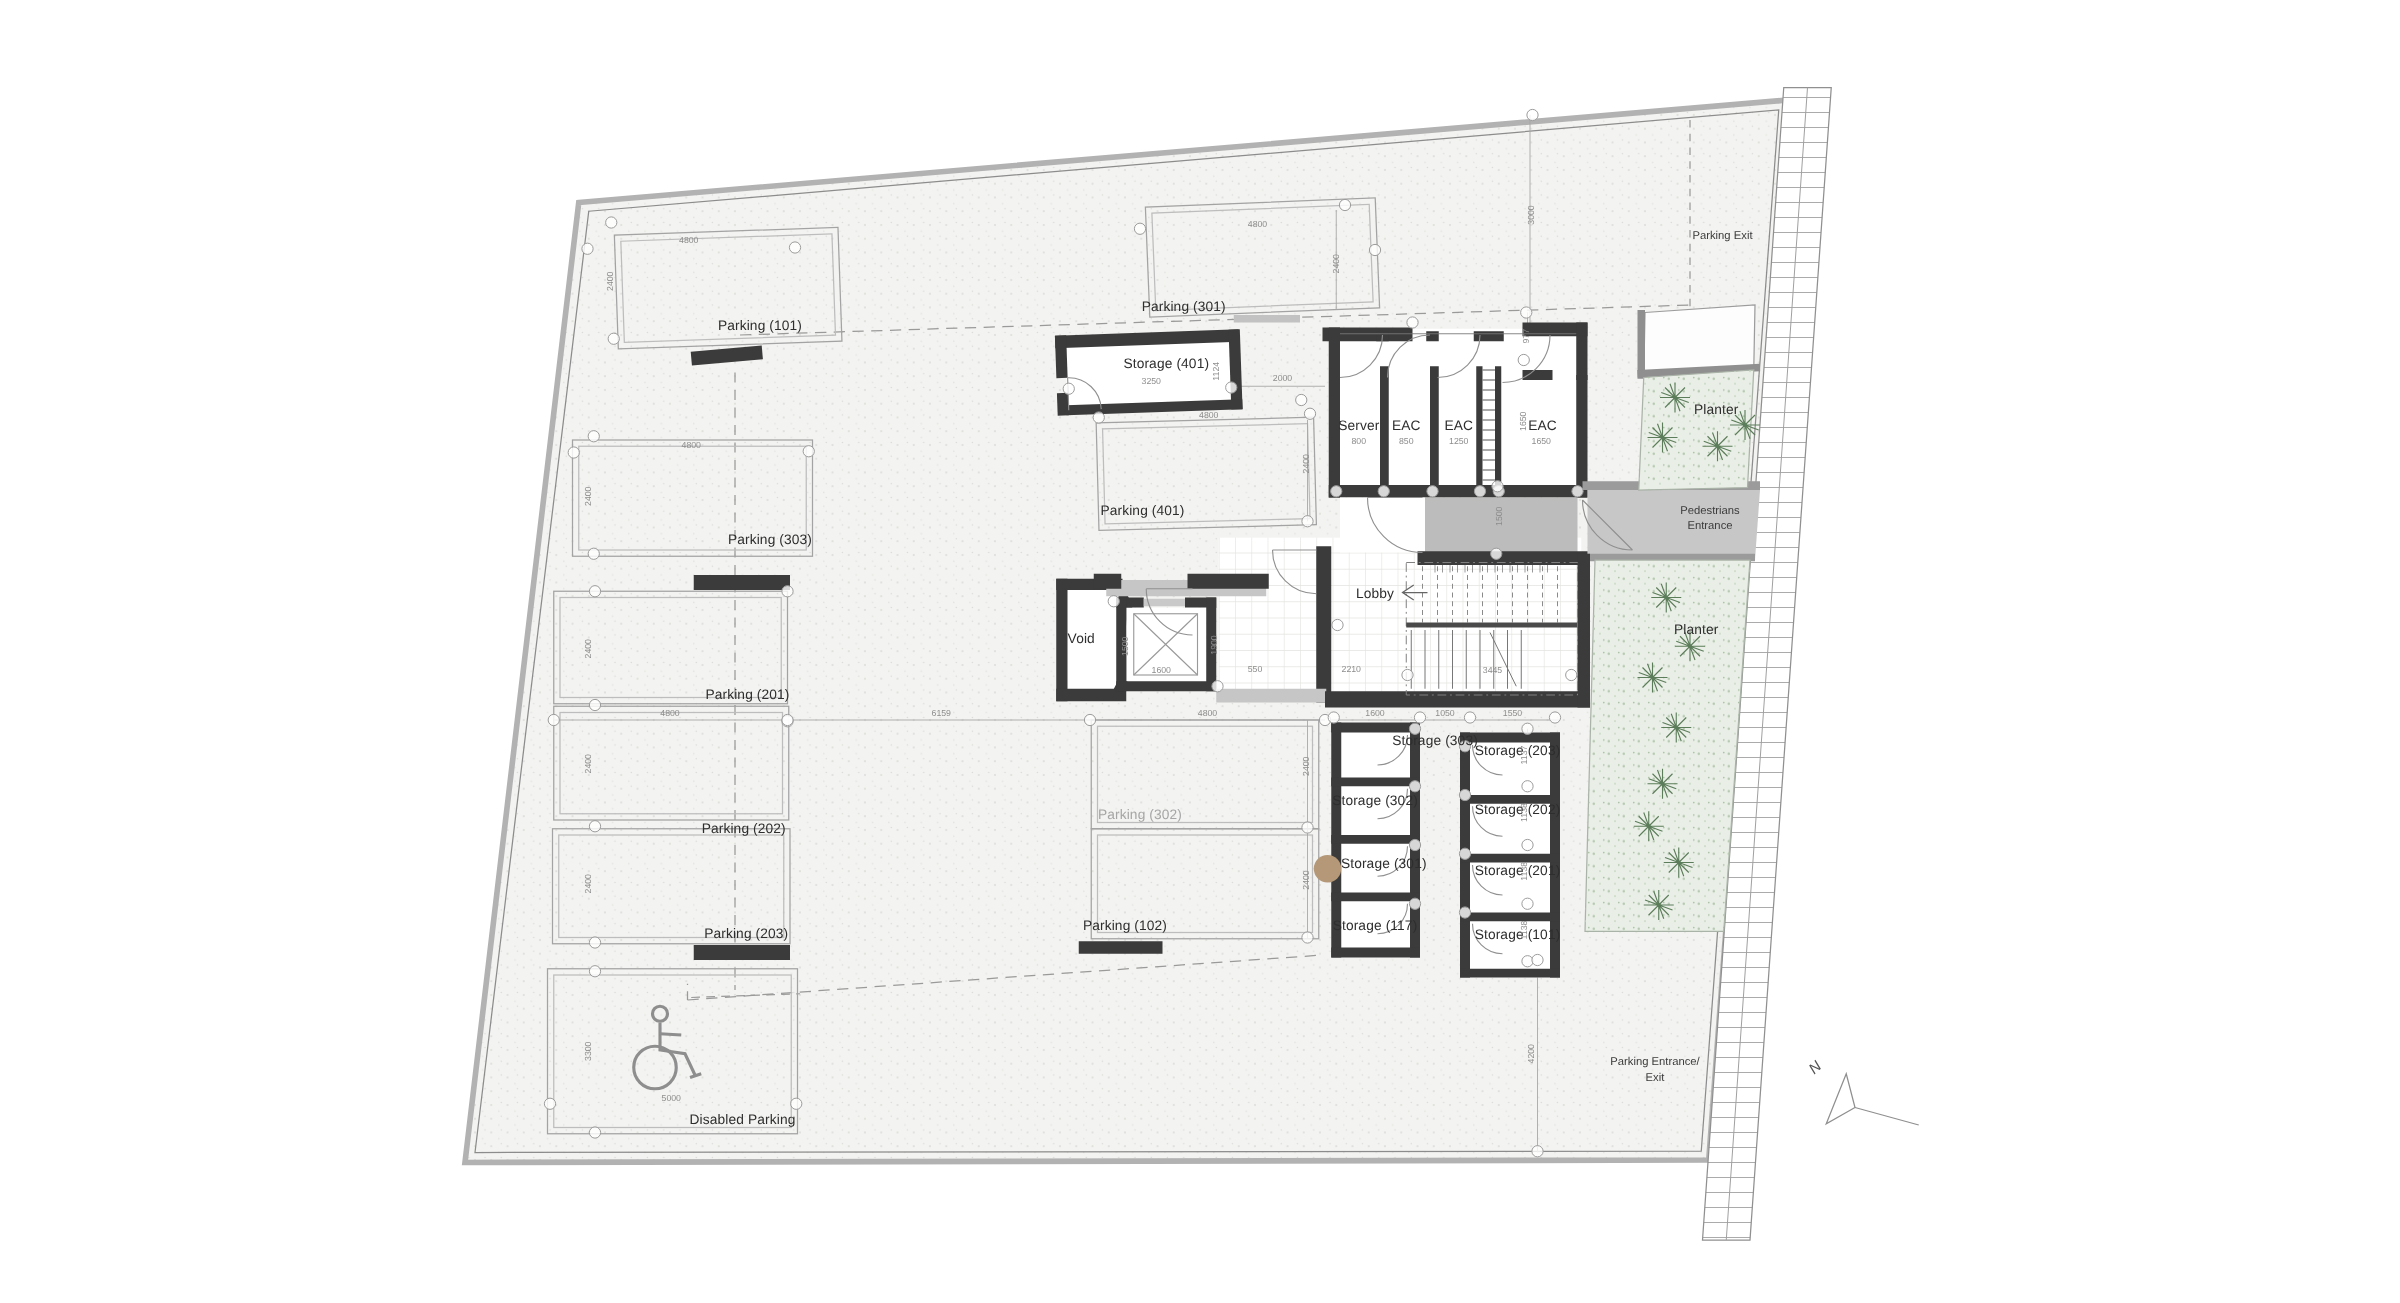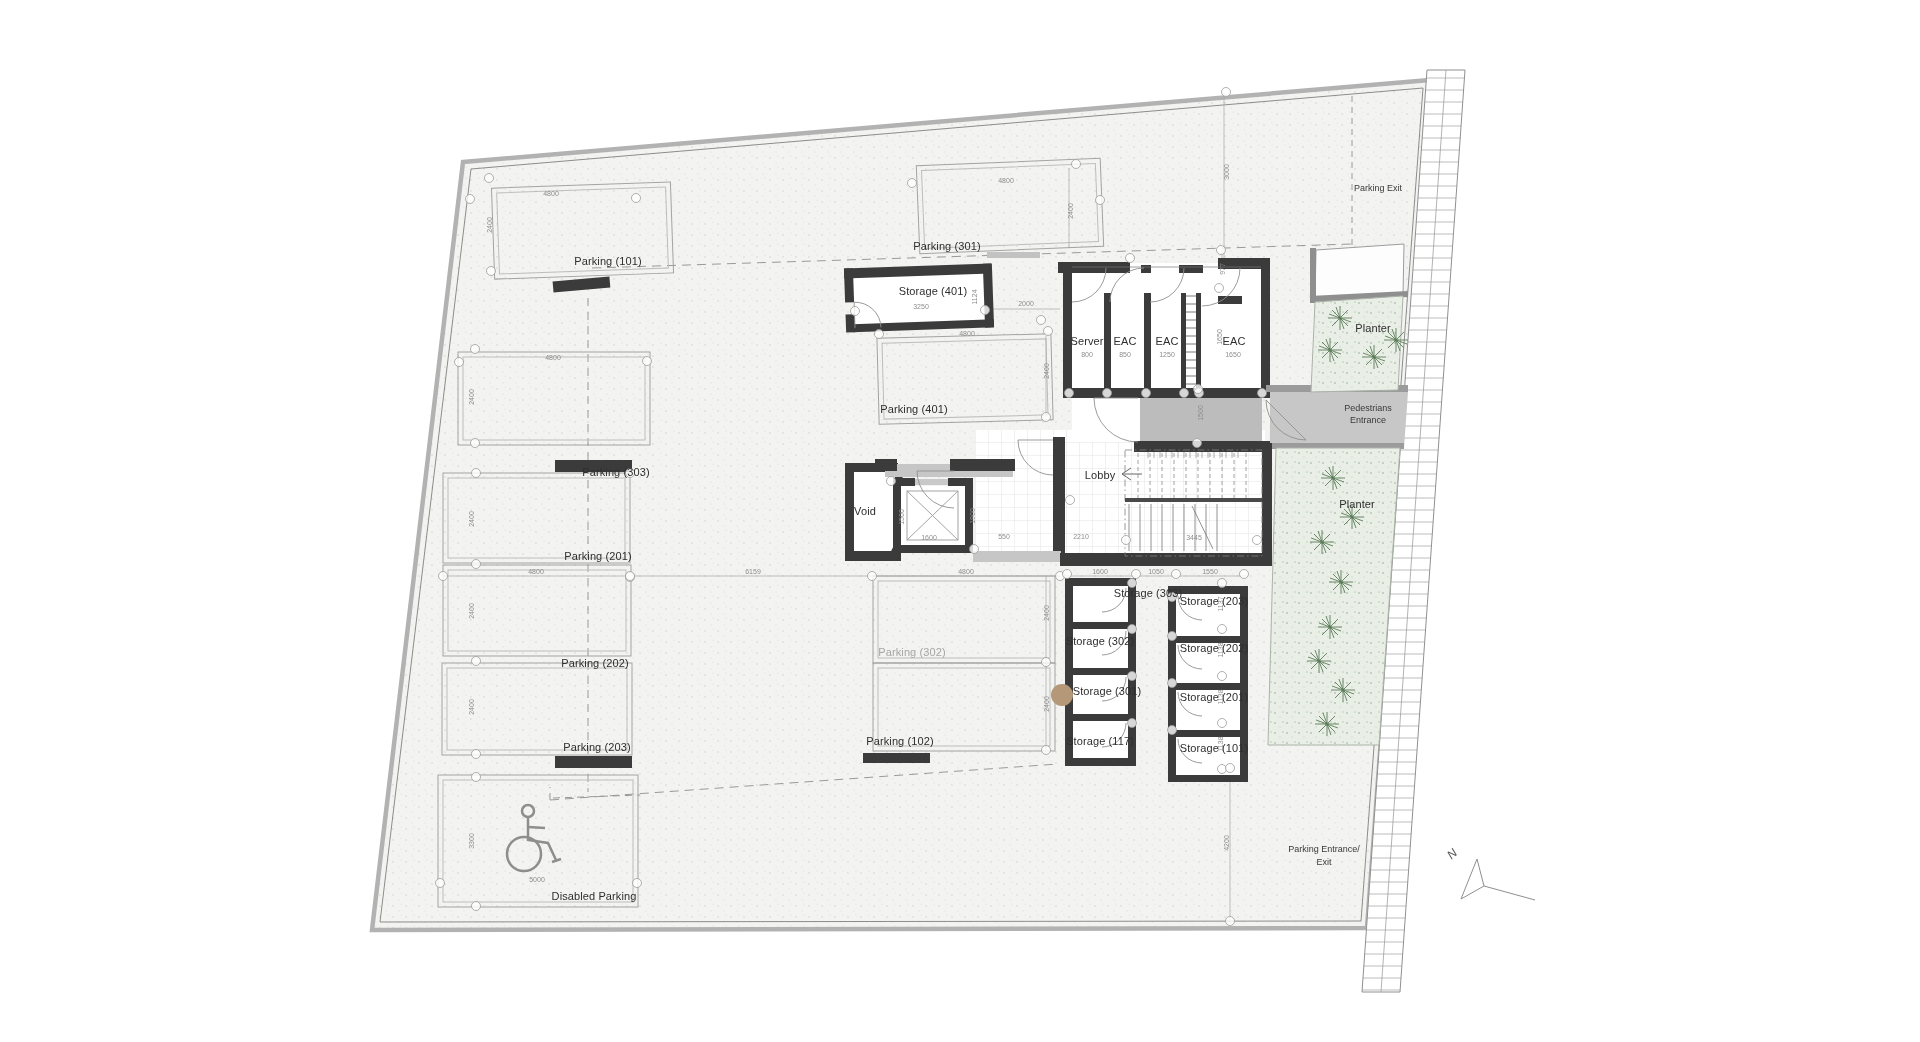--- a/index.html
+++ b/index.html
@@ -388,21 +388,21 @@
 
 <div id="labels">
   <div class="arealbl" style="left:1378px;top:188px">Parking Exit</div>
   <div class="arealbl" style="left:1368px;top:408px">Pedestrians</div>
   <div class="arealbl" style="left:1368px;top:420px">Entrance</div>
   <div class="arealbl" style="left:1324px;top:849px">Parking Entrance/</div>
   <div class="arealbl" style="left:1324px;top:862px">Exit</div>
   <div class="north" style="left:1452px;top:854px">N</div>
 <div class="rlbl" style="left: 608px; top: 261px;">Parking (101)</div>
       <div class="rlbl" style="left: 947px; top: 246px;">Parking (301)</div>
-      <div class="rlbl" style="left: 616px; top: 432px; margin-top: 40px;">Parking (303)</div>
+      <div class="rlbl" style="left: 616px; top: 432px;">Parking (303)</div>
       <div class="rlbl" style="left: 598px; top: 556px;">Parking (201)</div>
       <div class="rlbl" style="left: 595px; top: 651px; margin-top: 12px;">Parking (202)</div>
       <div class="rlbl" style="left: 597px; top: 747px;">Parking (203)</div>
       <div class="rlbl" style="left: 594px; top: 896px;">Disabled Parking</div>
       <div class="rlbl" style="left: 914px; top: 409px;">Parking (401)</div>
       <div class="rlbl muted" style="left: 912px; top: 652px;">Parking (302)</div>
       <div class="rlbl" style="left: 900px; top: 741px;">Parking (102)</div>
       <div class="rlbl" style="left: 933px; top: 291px;">Storage (401)</div>
       <div class="rlbl" style="left: 1100px; top: 593px; margin-left: 48px;">Storage (303)</div>
       <div class="rlbl" style="left: 1100px; top: 641px;">Storage (302)</div>

